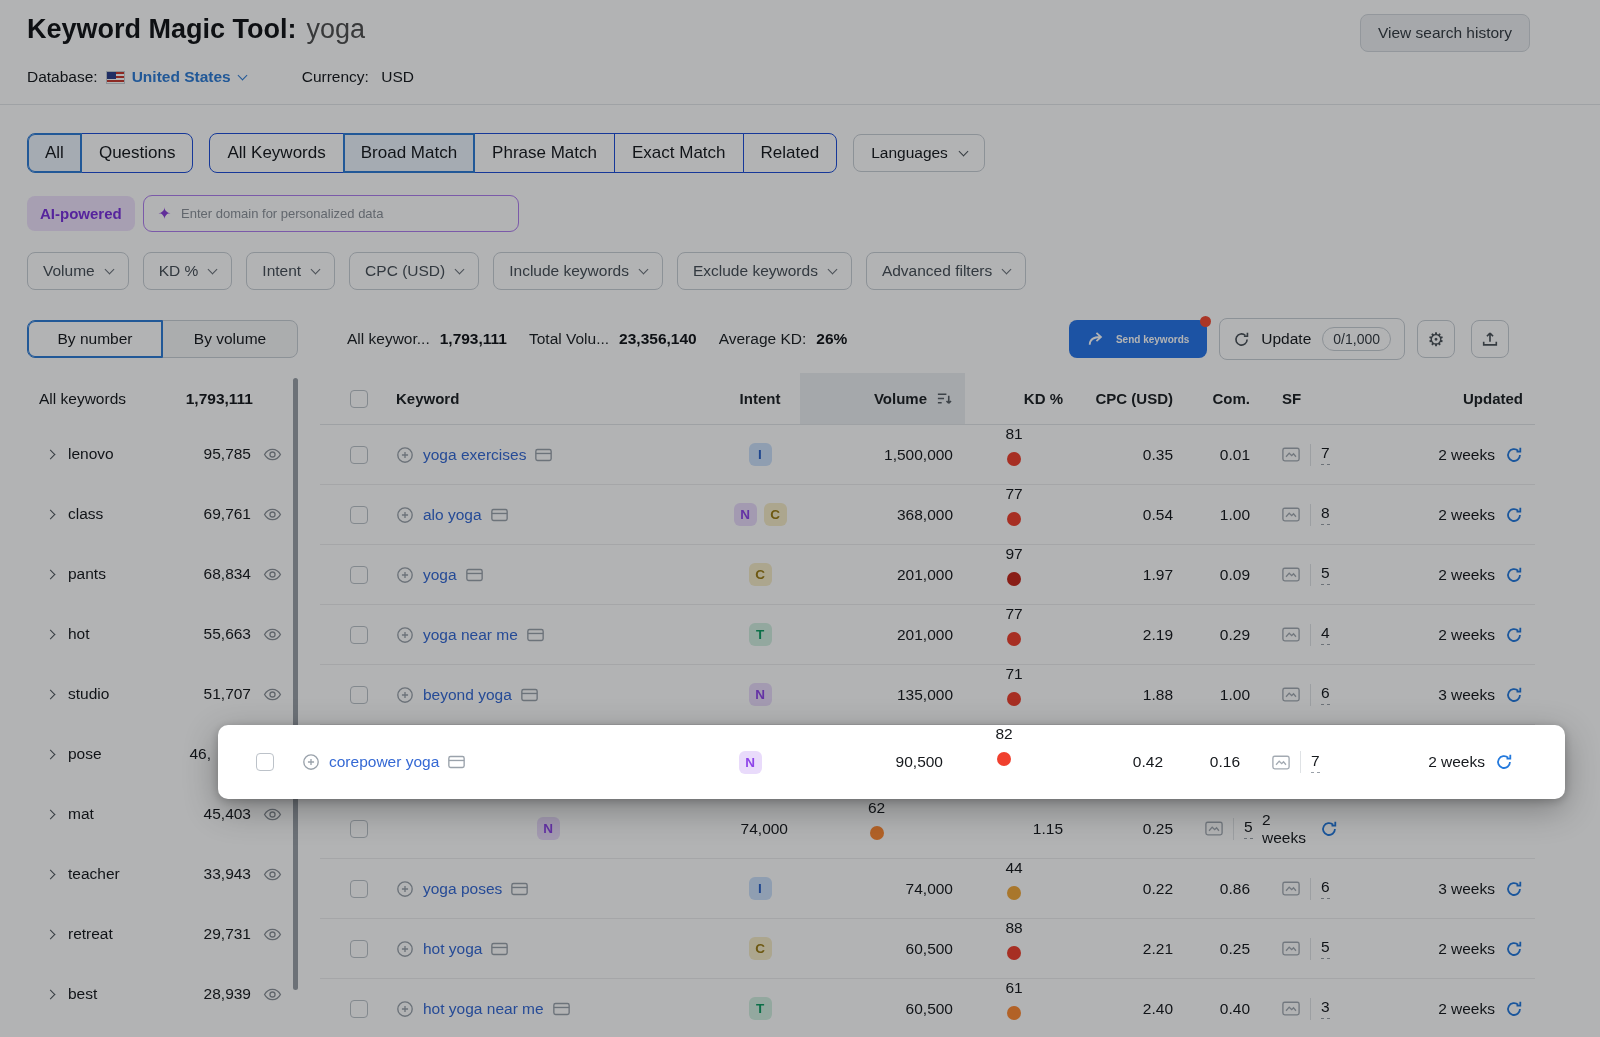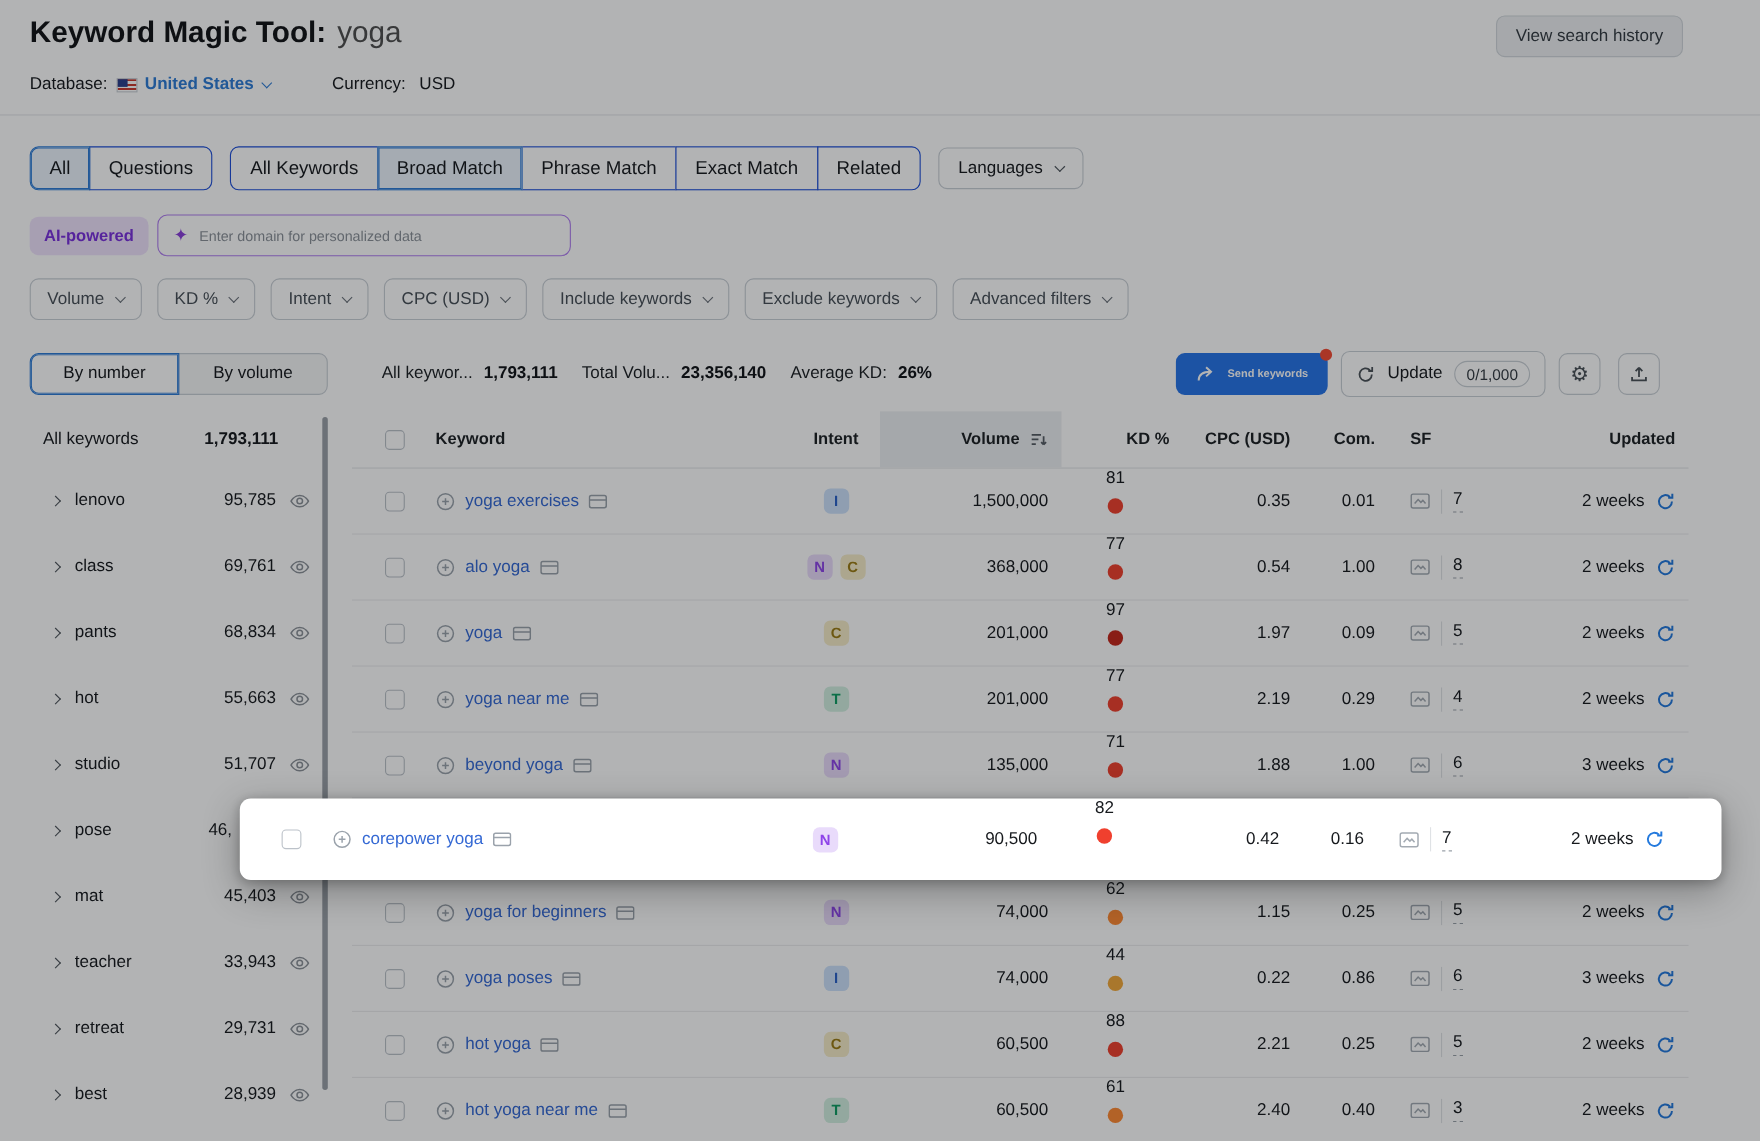--- a/index.html
+++ b/index.html
@@ -640,151 +640,140 @@
             <path d="M16.6 10a6.6 6.6 0 1 1-2-4.7"></path>
             <path d="M17 2v4.2h-4.2"></path>
           </svg>
       </span>
     </div>
 
     <div class="trow">
       <span class="cell c-cb">
           <span class="cb"></span>
         </span>
+      <span class="cell c-int">
+          <span class="badge b-N">N</span>
+        </span>
+      <span class="cell c-end">74,000</span>
+      <span class="cell c-kd">
+          <span>62</span>
+          <i class="dot d-orange"></i>
+        </span>
+      <span class="cell c-end">1.15</span>
+      <span class="cell c-end">0.25</span>
+      <span class="cell c-sf">
+        <svg class="sficon" viewBox="0 0 20 16">
+            <rect x="1" y="1" width="18" height="14" rx="2"></rect>
+            <path d="M4.5 10.5L8 6.5l2.8 2.8 2-2 2.7 3.2"></path>
+          </svg>
+        <span class="vdiv"></span>
+        <span class="sfnum">5</span>
+      </span>
+      <span class="cell c-upd">
+        <span>2 weeks</span>
+        <svg class="refresh" viewBox="0 0 20 20">
+            <path d="M16.6 10a6.6 6.6 0 1 1-2-4.7"></path>
+            <path d="M17 2v4.2h-4.2"></path>
+          </svg>
+      </span>
+    </div>
+
+    <div class="trow">
+      <span class="cell c-cb">
+          <span class="cb"></span>
+        </span>
       <span class="cell c-kw">
         <svg class="plus" viewBox="0 0 20 20">
             <circle cx="10" cy="10" r="8"></circle>
             <path d="M10 6.6v6.8M6.6 10h6.8"></path>
           </svg>
-        <span class="kwlink">yoga for beginners</span>
+        <span class="kwlink">yoga poses</span>
         <svg class="cardic" viewBox="0 0 20 16">
             <rect x="1" y="1.5" width="18" height="13" rx="2"></rect>
             <path d="M1 6.2h18"></path>
           </svg>
       </span>
       <span class="cell c-int">
-          <span class="badge b-N">N</span>
+          <span class="badge b-I">I</span>
         </span>
       <span class="cell c-end">74,000</span>
       <span class="cell c-kd">
-          <span>62</span>
-          <i class="dot d-orange"></i>
-        </span>
-      <span class="cell c-end">1.15</span>
-      <span class="cell c-end">0.25</span>
-      <span class="cell c-sf">
-        <svg class="sficon" viewBox="0 0 20 16">
-            <rect x="1" y="1" width="18" height="14" rx="2"></rect>
-            <path d="M4.5 10.5L8 6.5l2.8 2.8 2-2 2.7 3.2"></path>
-          </svg>
-        <span class="vdiv"></span>
-        <span class="sfnum">5</span>
-      </span>
-      <span class="cell c-upd">
-        <span>2 weeks</span>
+          <span>44</span>
+          <i class="dot d-amber"></i>
+        </span>
+      <span class="cell c-end">0.22</span>
+      <span class="cell c-end">0.86</span>
+      <span class="cell c-sf">
+        <svg class="sficon" viewBox="0 0 20 16">
+            <rect x="1" y="1" width="18" height="14" rx="2"></rect>
+            <path d="M4.5 10.5L8 6.5l2.8 2.8 2-2 2.7 3.2"></path>
+          </svg>
+        <span class="vdiv"></span>
+        <span class="sfnum">6</span>
+      </span>
+      <span class="cell c-upd">
+        <span>3 weeks</span>
         <svg class="refresh" viewBox="0 0 20 20">
             <path d="M16.6 10a6.6 6.6 0 1 1-2-4.7"></path>
             <path d="M17 2v4.2h-4.2"></path>
           </svg>
       </span>
     </div>
 
     <div class="trow">
       <span class="cell c-cb">
           <span class="cb"></span>
         </span>
       <span class="cell c-kw">
         <svg class="plus" viewBox="0 0 20 20">
             <circle cx="10" cy="10" r="8"></circle>
             <path d="M10 6.6v6.8M6.6 10h6.8"></path>
           </svg>
-        <span class="kwlink">yoga poses</span>
+        <span class="kwlink">hot yoga</span>
         <svg class="cardic" viewBox="0 0 20 16">
             <rect x="1" y="1.5" width="18" height="13" rx="2"></rect>
             <path d="M1 6.2h18"></path>
           </svg>
       </span>
       <span class="cell c-int">
-          <span class="badge b-I">I</span>
-        </span>
-      <span class="cell c-end">74,000</span>
-      <span class="cell c-kd">
-          <span>44</span>
-          <i class="dot d-amber"></i>
-        </span>
-      <span class="cell c-end">0.22</span>
-      <span class="cell c-end">0.86</span>
-      <span class="cell c-sf">
-        <svg class="sficon" viewBox="0 0 20 16">
-            <rect x="1" y="1" width="18" height="14" rx="2"></rect>
-            <path d="M4.5 10.5L8 6.5l2.8 2.8 2-2 2.7 3.2"></path>
-          </svg>
-        <span class="vdiv"></span>
-        <span class="sfnum">6</span>
-      </span>
-      <span class="cell c-upd">
-        <span>3 weeks</span>
+          <span class="badge b-C">C</span>
+        </span>
+      <span class="cell c-end">60,500</span>
+      <span class="cell c-kd">
+          <span>88</span>
+          <i class="dot d-red"></i>
+        </span>
+      <span class="cell c-end">2.21</span>
+      <span class="cell c-end">0.25</span>
+      <span class="cell c-sf">
+        <svg class="sficon" viewBox="0 0 20 16">
+            <rect x="1" y="1" width="18" height="14" rx="2"></rect>
+            <path d="M4.5 10.5L8 6.5l2.8 2.8 2-2 2.7 3.2"></path>
+          </svg>
+        <span class="vdiv"></span>
+        <span class="sfnum">5</span>
+      </span>
+      <span class="cell c-upd">
+        <span>2 weeks</span>
         <svg class="refresh" viewBox="0 0 20 20">
             <path d="M16.6 10a6.6 6.6 0 1 1-2-4.7"></path>
             <path d="M17 2v4.2h-4.2"></path>
           </svg>
       </span>
     </div>
 
     <div class="trow">
       <span class="cell c-cb">
           <span class="cb"></span>
         </span>
       <span class="cell c-kw">
         <svg class="plus" viewBox="0 0 20 20">
             <circle cx="10" cy="10" r="8"></circle>
             <path d="M10 6.6v6.8M6.6 10h6.8"></path>
           </svg>
-        <span class="kwlink">hot yoga</span>
-        <svg class="cardic" viewBox="0 0 20 16">
-            <rect x="1" y="1.5" width="18" height="13" rx="2"></rect>
-            <path d="M1 6.2h18"></path>
-          </svg>
-      </span>
-      <span class="cell c-int">
-          <span class="badge b-C">C</span>
-        </span>
-      <span class="cell c-end">60,500</span>
-      <span class="cell c-kd">
-          <span>88</span>
-          <i class="dot d-red"></i>
-        </span>
-      <span class="cell c-end">2.21</span>
-      <span class="cell c-end">0.25</span>
-      <span class="cell c-sf">
-        <svg class="sficon" viewBox="0 0 20 16">
-            <rect x="1" y="1" width="18" height="14" rx="2"></rect>
-            <path d="M4.5 10.5L8 6.5l2.8 2.8 2-2 2.7 3.2"></path>
-          </svg>
-        <span class="vdiv"></span>
-        <span class="sfnum">5</span>
-      </span>
-      <span class="cell c-upd">
-        <span>2 weeks</span>
-        <svg class="refresh" viewBox="0 0 20 20">
-            <path d="M16.6 10a6.6 6.6 0 1 1-2-4.7"></path>
-            <path d="M17 2v4.2h-4.2"></path>
-          </svg>
-      </span>
-    </div>
-
-    <div class="trow">
-      <span class="cell c-cb">
-          <span class="cb"></span>
-        </span>
-      <span class="cell c-kw">
-        <svg class="plus" viewBox="0 0 20 20">
-            <circle cx="10" cy="10" r="8"></circle>
-            <path d="M10 6.6v6.8M6.6 10h6.8"></path>
-          </svg>
         <span class="kwlink">hot yoga near me</span>
         <svg class="cardic" viewBox="0 0 20 16">
             <rect x="1" y="1.5" width="18" height="13" rx="2"></rect>
             <path d="M1 6.2h18"></path>
           </svg>
       </span>
       <span class="cell c-int">
           <span class="badge b-T">T</span>
         </span>
       <span class="cell c-end">60,500</span>

